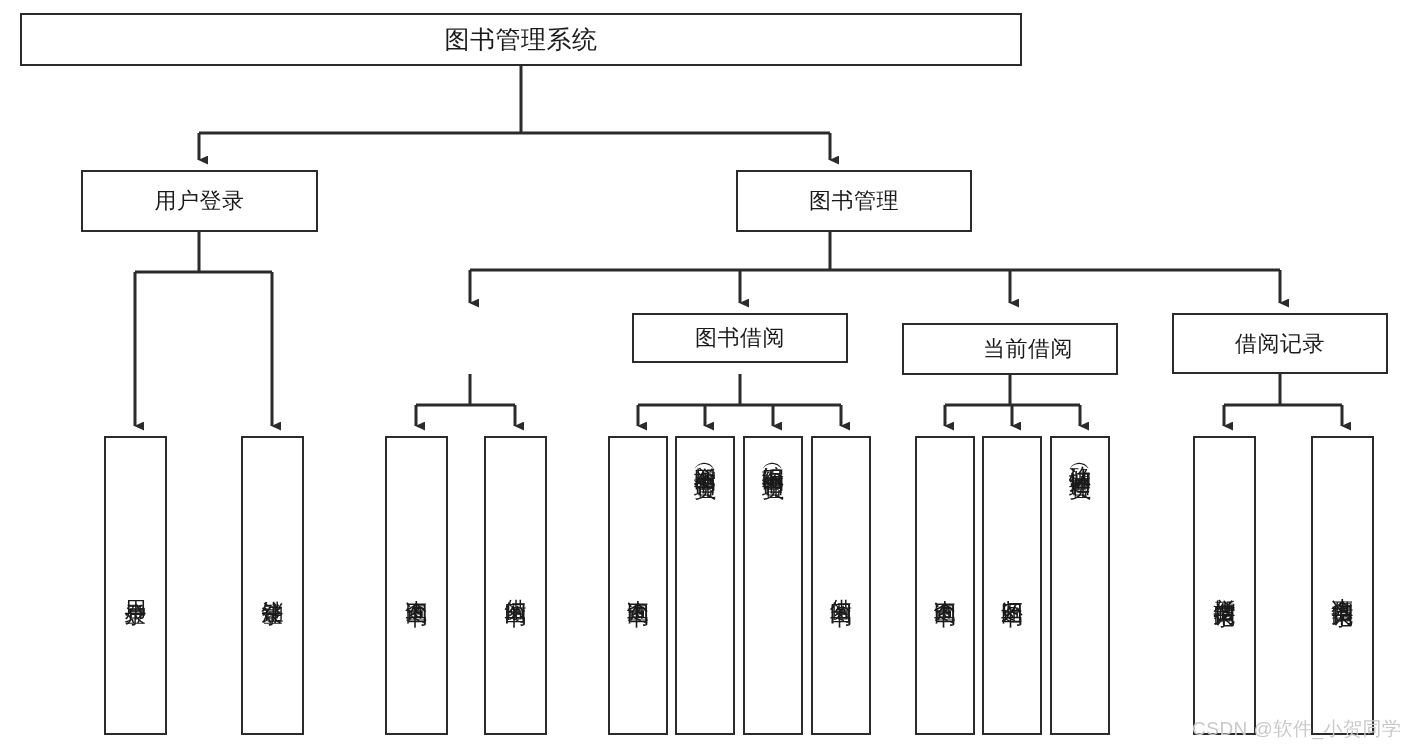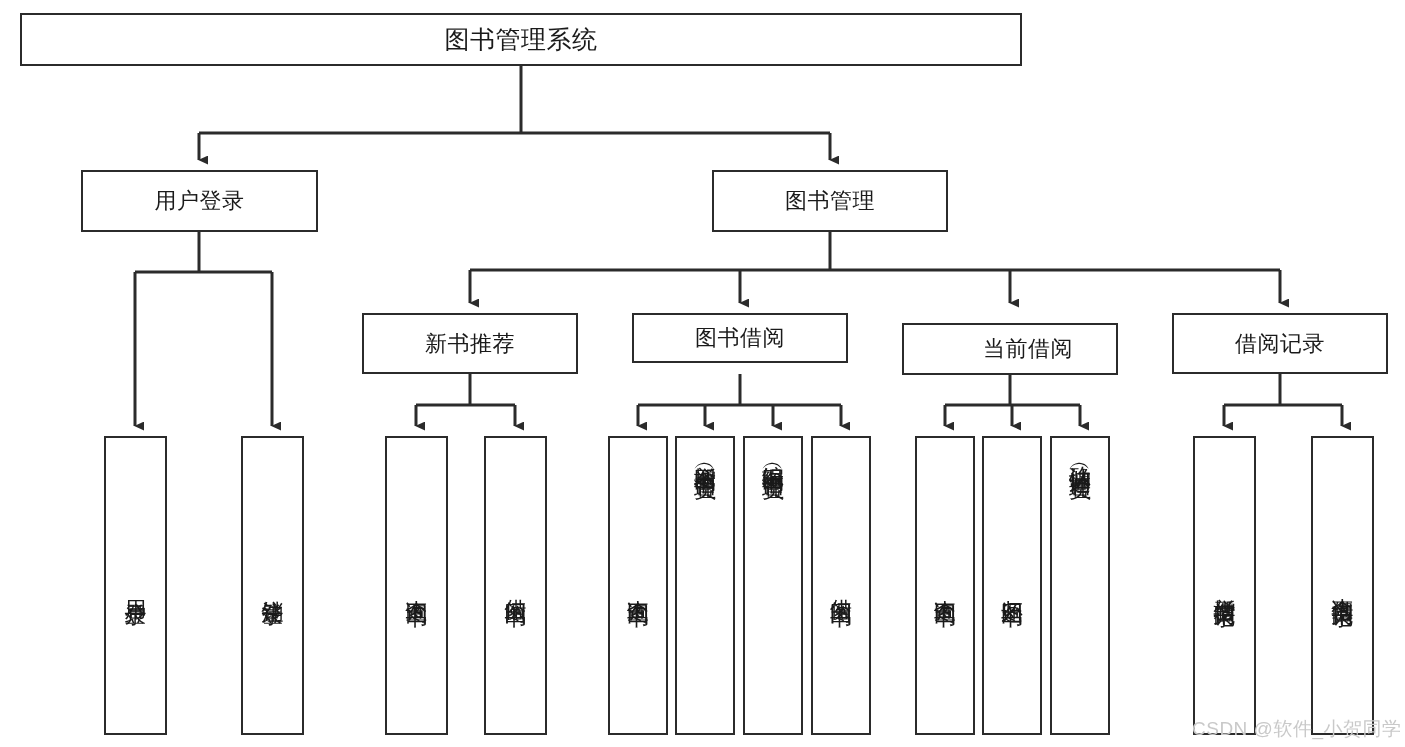--- a/index.html
+++ b/index.html
@@ -129,27 +129,24 @@
     </g>
   </svg>
 
   <div class="node node-root" style="left:20px; top:13px; width:1002px; height:53px;">
     <span class="node-label">图书管理系统</span>
   </div>
 
   <div class="node node-level1" style="left:81px; top:170px; width:237px; height:62px;">
     <span class="node-label">用户登录</span>
   </div>
-  <div class="node node-level1" style="left:712px; top:170px; width:236px; height:62px;">
+  <div class="node node-level1" style="left:736px; top:170px; width:236px; height:62px;">
     <span class="node-label">图书管理</span>
   </div>
 
-  <div class="node node-level2" style="left:362px; top:313px; width:216px; height:61px;">
-    <span class="node-label">新书推荐</span>
-  </div>
   <div class="node node-level2" style="left:632px; top:313px; width:216px; height:50px;">
     <span class="node-label">图书借阅</span>
   </div>
   <div class="node node-level2" style="left:902px; top:323px; width:216px; height:52px;padding-left:36px;">
     <span class="node-label">当前借阅</span>
   </div>
   <div class="node node-level2" style="left:1172px; top:313px; width:216px; height:61px;">
     <span class="node-label">借阅记录</span>
   </div>
 

